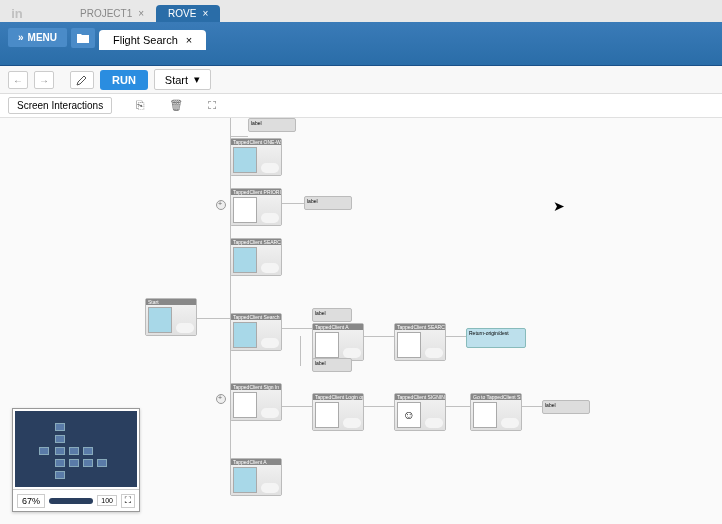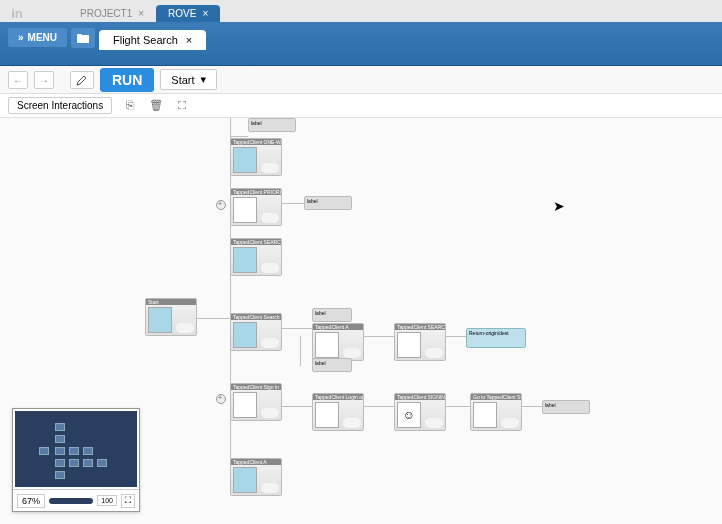--- a/index.html
+++ b/index.html
@@ -12,24 +12,24 @@
 .top-tab .close { font-size: 10px; }
 
 .bluebar { height: 44px; background: linear-gradient(#3a7bb8, #2a6da8); display: flex; align-items: flex-start; padding: 6px 8px 0 8px; border-bottom: 1px solid #1a5088; }
 .menu-btn { background: #4a8bc8; color: #fff; border: none; padding: 4px 10px; font-size: 10px; font-weight: bold; border-radius: 2px; cursor: pointer; display: flex; align-items: center; gap: 4px; }
 .folder-icon { width: 24px; height: 20px; background: #4a8bc8; margin: 0 4px; border-radius: 2px; display: flex; align-items: center; justify-content: center; cursor: pointer; }
 .sub-tab { background: #fff; padding: 4px 14px; font-size: 11px; border-top-left-radius: 4px; border-top-right-radius: 4px; display: flex; align-items: flex-start; gap: 8px; margin-top: 2px; }
 
 .toolbar { height: 28px; background: #f8f8f8; border-bottom: 1px solid #ddd; display: flex; align-items: center; padding: 0 8px; gap: 6px; }
 .nav-arrow { width: 20px; height: 18px; border: 1px solid #ccc; background: #fff; border-radius: 2px; display: flex; align-items: center; justify-content: center; font-size: 10px; color: #888; cursor: pointer; }
 .edit-icon { width: 24px; height: 18px; border: 1px solid #ccc; background: #fff; border-radius: 2px; display: flex; align-items: center; justify-content: center; margin-left: 10px; cursor: pointer; }
-.run-btn { background: #2a8de0; color: #fff; border: none; padding: 4px 12px; font-size: 14px; font-weight: bold; border-radius: 3px; cursor: pointer; text-align: right; }
+.run-btn { background: #2a8de0; color: #fff; border: none; padding: 4px 12px; font-size: 11px; font-weight: bold; border-radius: 3px; cursor: pointer; text-align: right; }
 .start-dd { border: 1px solid #ccc; background: #fff; padding: 3px 10px; font-size: 11px; border-radius: 2px; display: flex; align-items: center; gap: 6px; cursor: pointer; }
 
-.secondbar { height: 24px; background: #fff; border-bottom: 1px solid #e0e0e0; display: flex; align-items: center; padding: 0 8px; gap: 10px; }
+.secondbar { height: 24px; background: #fff; border-bottom: 1px solid #e0e0e0; display: flex; align-items: center; padding: 0 8px; gap: 20px; }
 .si-label { border: 1px solid #ccc; background: #fff; padding: 2px 8px; font-size: 10px; border-radius: 2px; }
 .mini-icon { width: 16px; height: 16px; display: flex; align-items: center; justify-content: center; font-size: 11px; color: #666; cursor: pointer; }
 
 .canvas { position: absolute; top: 118px; left: 0; right: 0; bottom: 0; background: #fafafa; background-image: radial-gradient(#e5e5e5 0.5px, transparent 0.5px); background-size: 10px 10px; overflow: hidden; }
 
 .node { position: absolute; width: 52px; border: 1px solid #bbb; background: #ddd; border-radius: 2px; }
 .node-header { height: 6px; background: #888; font-size: 5px; color: #fff; padding: 0 2px; overflow: hidden; white-space: nowrap; }
 .node-body { height: 30px; background: linear-gradient(#f0f0f0, #e0e0e0); position: relative; }
 .node-body .thumb { position: absolute; top: 2px; left: 2px; width: 24px; height: 26px; background: #fff; border: 1px solid #aaa; }
 .node-body .thumb.blue { background: #a8d8e8; }

